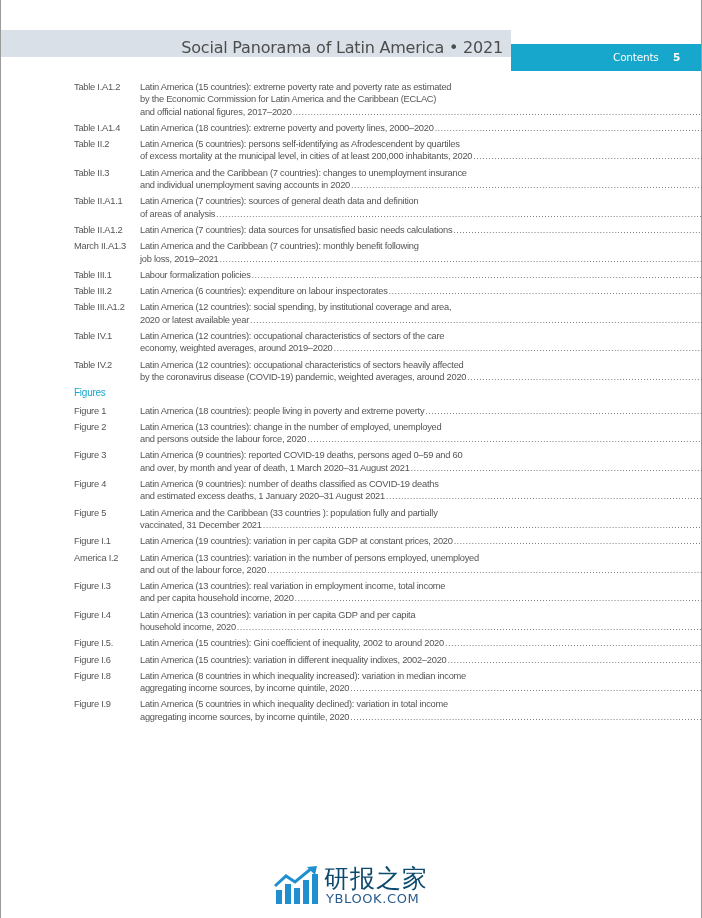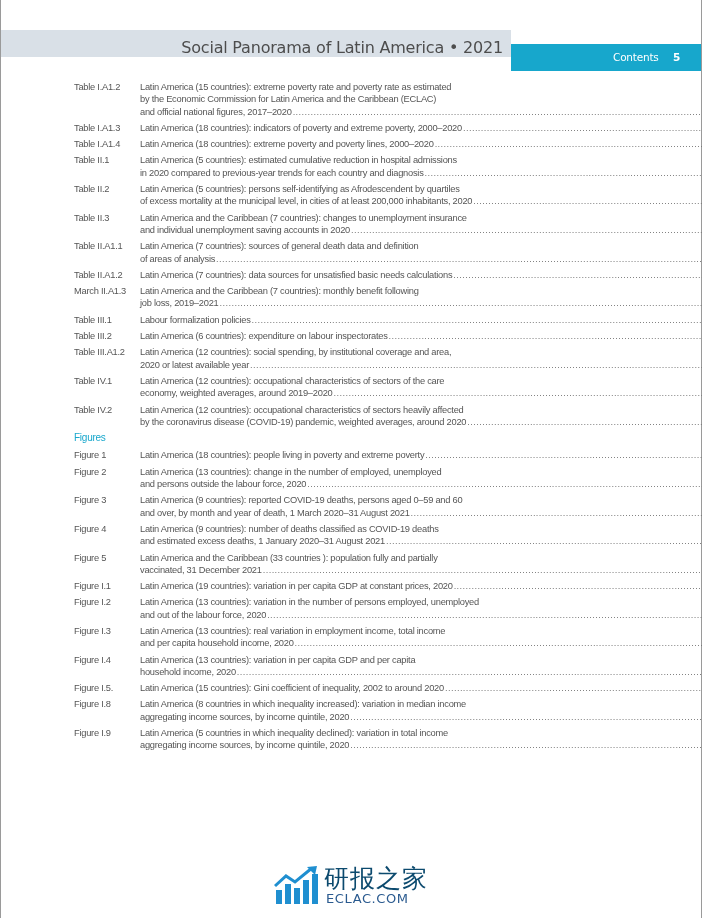--- a/index.html
+++ b/index.html
@@ -61,43 +61,24 @@
         <div class="entry-body">
           <span class="line">Latin America (15 countries): extreme poverty rate and poverty rate as estimated</span>
           <span class="line">by the Economic Commission for Latin America and the Caribbean (ECLAC)</span>
           <span class="line-last">
             <span class="txt">and official national figures, 2017–2020</span>
             <span class="dots"></span>
           </span>
         </div>
       </div>
       <div class="entry">
-        <div class="entry-label">Table I.A1.3</div>
-        <div class="entry-body">
-          <span class="line-last">
-            <span class="txt">Latin America (18 countries): indicators of poverty and extreme poverty, 2000–2020</span>
-            <span class="dots"></span>
-          </span>
-        </div>
-      </div>
-      <div class="entry">
         <div class="entry-label">Table I.A1.4</div>
         <div class="entry-body">
           <span class="line-last">
             <span class="txt">Latin America (18 countries): extreme poverty and poverty lines, 2000–2020</span>
-            <span class="dots"></span>
-          </span>
-        </div>
-      </div>
-      <div class="entry">
-        <div class="entry-label">Table II.1</div>
-        <div class="entry-body">
-          <span class="line">Latin America (5 countries): estimated cumulative reduction in hospital admissions</span>
-          <span class="line-last">
-            <span class="txt">in 2020 compared to previous-year trends for each country and diagnosis</span>
             <span class="dots"></span>
           </span>
         </div>
       </div>
       <div class="entry">
         <div class="entry-label">Table II.2</div>
         <div class="entry-body">
           <span class="line">Latin America (5 countries): persons self-identifying as Afrodescendent by quartiles</span>
           <span class="line-last">
             <span class="txt">of excess mortality at the municipal level, in cities of at least 200,000 inhabitants, 2020</span>
@@ -247,21 +228,21 @@
       <div class="entry">
         <div class="entry-label">Figure I.1</div>
         <div class="entry-body">
           <span class="line-last">
             <span class="txt">Latin America (19 countries): variation in per capita GDP at constant prices, 2020</span>
             <span class="dots"></span>
           </span>
         </div>
       </div>
       <div class="entry">
-        <div class="entry-label">Figure I.2</div>
+        <div class="entry-label">America I.2</div>
         <div class="entry-body">
           <span class="line">Latin America (13 countries): variation in the number of persons employed, unemployed</span>
           <span class="line-last">
             <span class="txt">and out of the labour force, 2020</span>
             <span class="dots"></span>
           </span>
         </div>
       </div>
       <div class="entry">
         <div class="entry-label">Figure I.3</div>
@@ -281,20 +262,29 @@
             <span class="txt">household income, 2020</span>
             <span class="dots"></span>
           </span>
         </div>
       </div>
       <div class="entry">
         <div class="entry-label">Figure I.5.</div>
         <div class="entry-body">
           <span class="line-last">
             <span class="txt">Latin America (15 countries): Gini coefficient of inequality, 2002 to around 2020</span>
+            <span class="dots"></span>
+          </span>
+        </div>
+      </div>
+      <div class="entry">
+        <div class="entry-label">Figure I.6</div>
+        <div class="entry-body">
+          <span class="line-last">
+            <span class="txt">Latin America (15 countries): variation in different inequality indixes, 2002–2020</span>
             <span class="dots"></span>
           </span>
         </div>
       </div>
       <div class="entry">
         <div class="entry-label">Figure I.8</div>
         <div class="entry-body">
           <span class="line">Latin America (8 countries in which inequality increased): variation in median income</span>
           <span class="line-last">
             <span class="txt">aggregating income sources, by income quintile, 2020</span>
@@ -319,14 +309,14 @@
   <svg class="wm-icon" viewBox="0 0 46 38">
     <rect x="2" y="24" width="6" height="14" fill="#1f8fd0"></rect>
     <rect x="11" y="18" width="6" height="20" fill="#1f8fd0"></rect>
     <rect x="20" y="22" width="6" height="16" fill="#1f8fd0"></rect>
     <rect x="29" y="14" width="6" height="24" fill="#1f8fd0"></rect>
     <rect x="38" y="8" width="6" height="30" fill="#1f8fd0"></rect>
     <polyline points="1,20 12,10 21,16 38,2" fill="none" stroke="#1f8fd0" stroke-width="3"></polyline>
     <polygon points="33,1 43,0 41,9" fill="#1f8fd0"></polygon>
   </svg>
   <span class="wm-cn">研报之家</span>
-  <span class="wm-en">ECLAC.COM</span>
+  <span class="wm-en">YBLOOK.COM</span>
 </div>
 
 </body></html>

